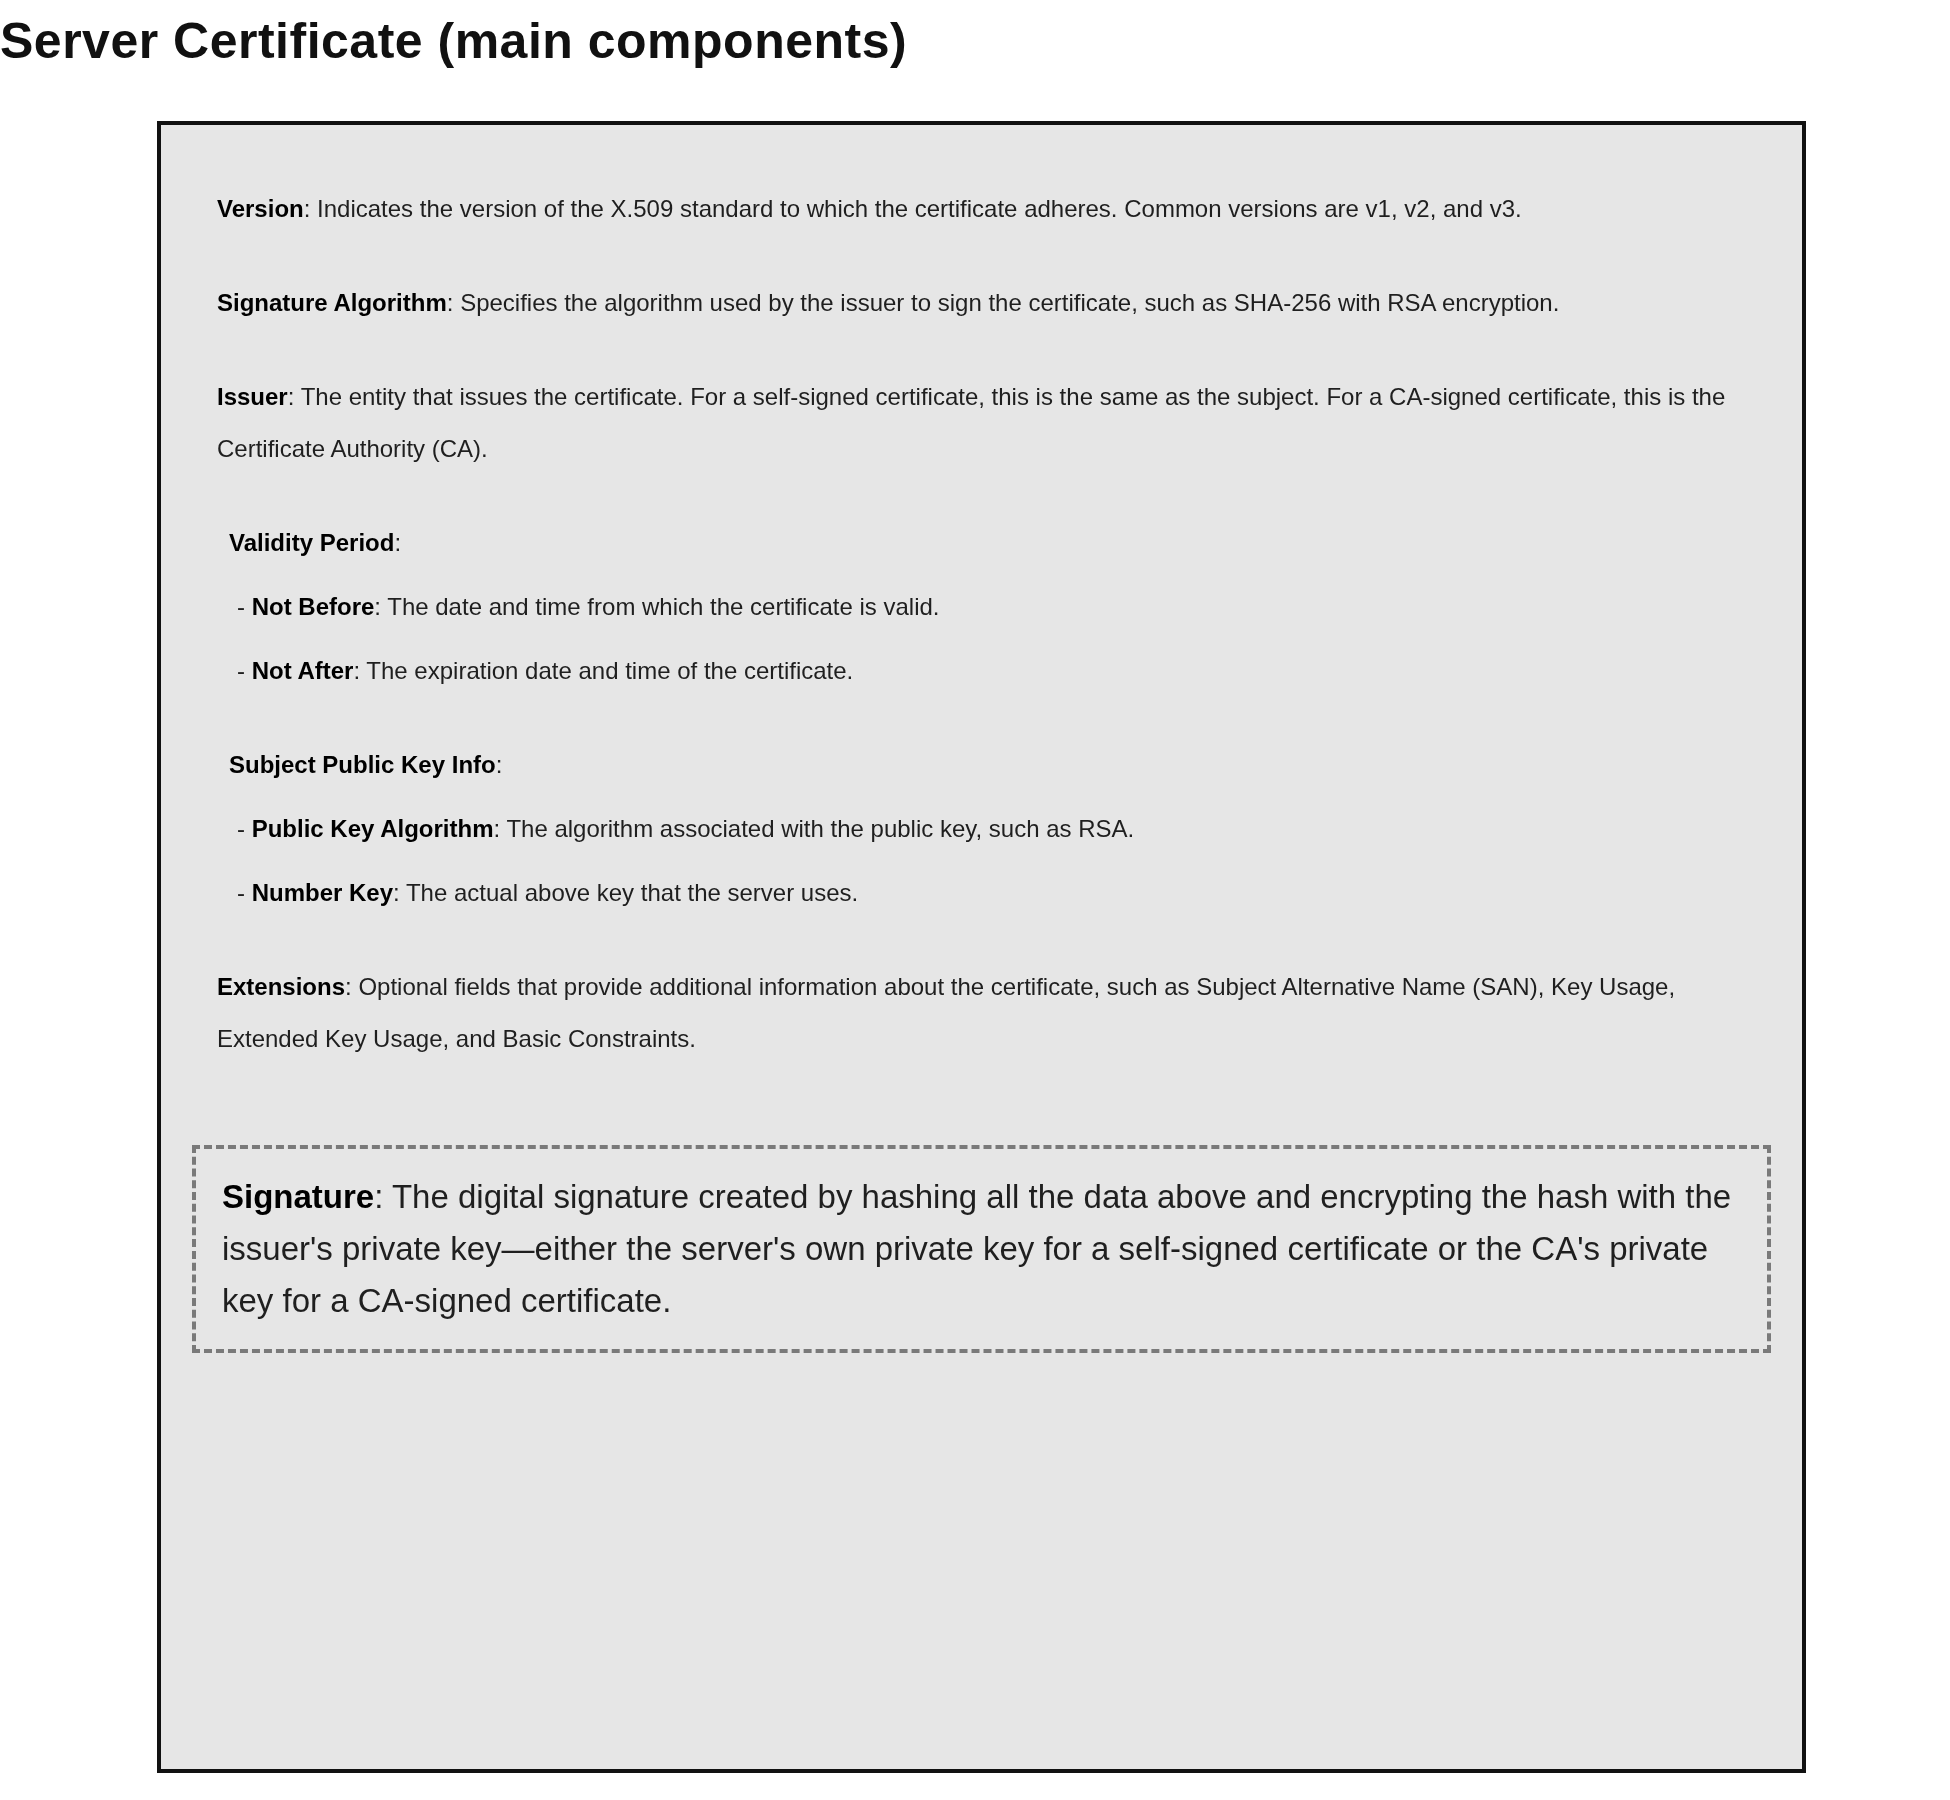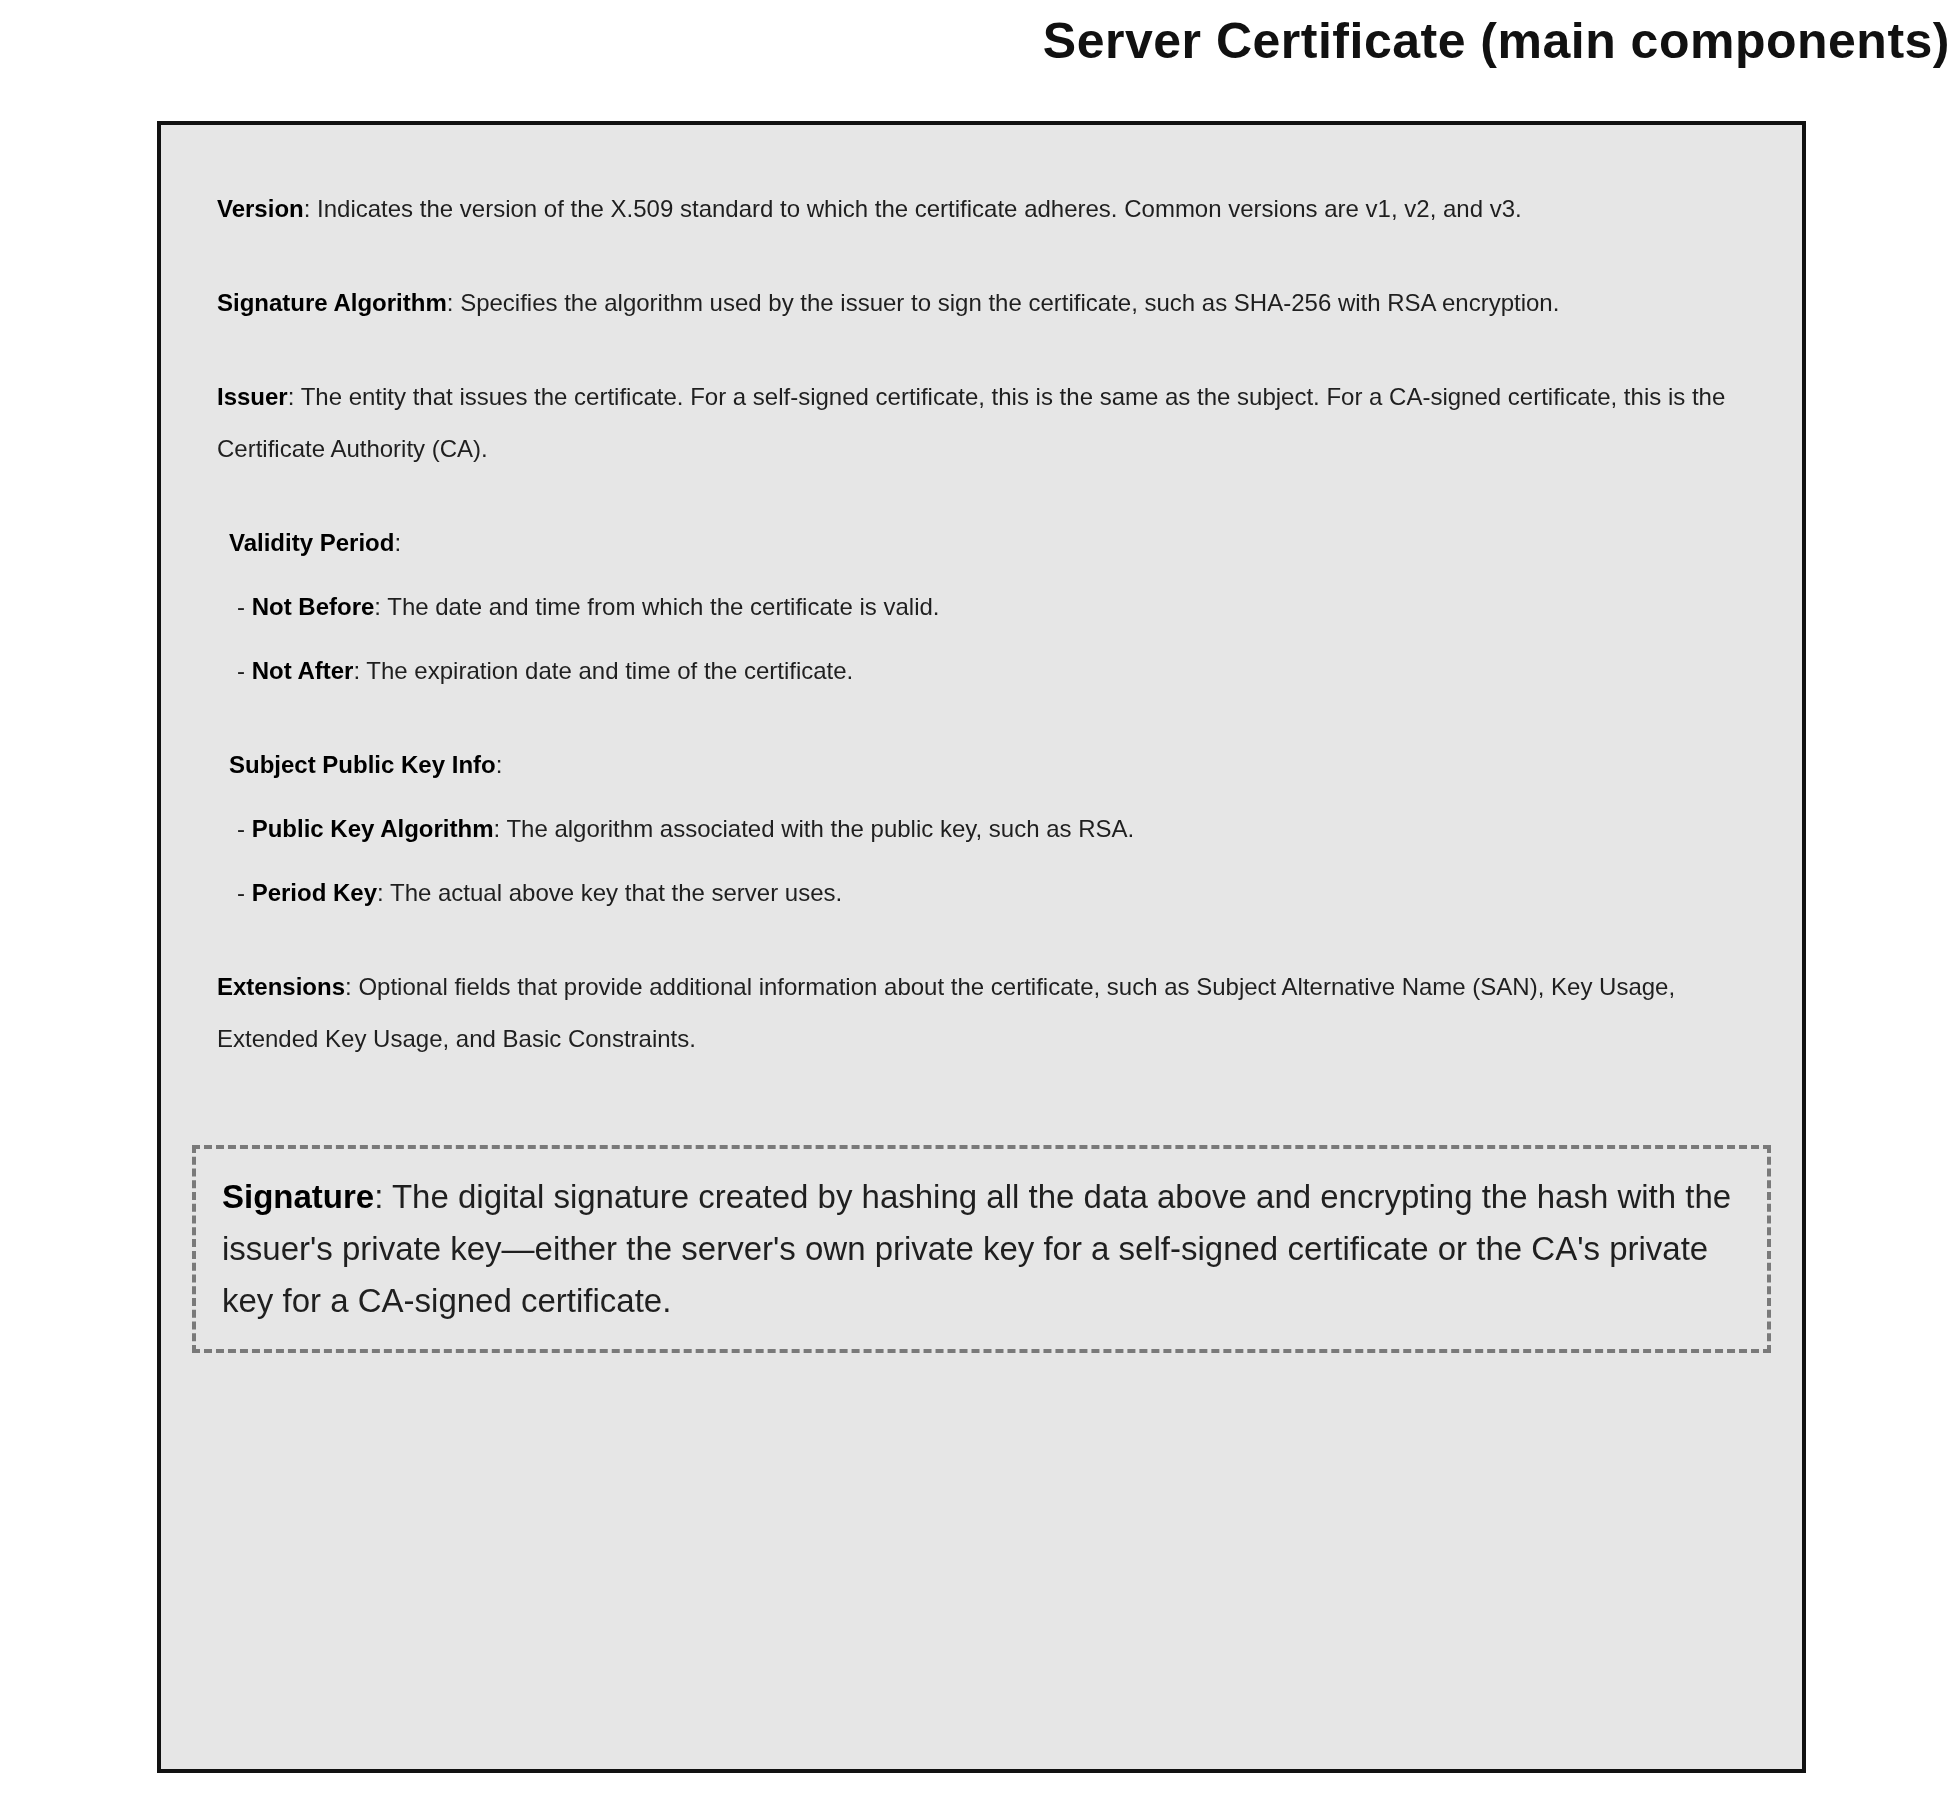--- a/index.html
+++ b/index.html
@@ -16,21 +16,21 @@
     width: 1950px;
     height: 1800px;
     background: var(--page_bg, #ffffff);
   }
   .title {
     position: absolute;
     top: 12px;
     left: 0;
     width: 100%;
     margin: 0;
-    text-align: right;
+    text-align: left;
     font-size: 50px;
     font-weight: 700;
     letter-spacing: 0.5px;
     color: var(--heading_text, #111111);
   }
   .panel {
     position: absolute;
     left: 157px;
     top: 121px;
     width: 1649px;
@@ -87,21 +87,21 @@
     <div class="sec group">
       <p><b>Validity Period</b><span>: </span></p>
       <p class="sub"><span>- </span><b>Not Before</b><span>: </span><span>The date and time from which the certificate is valid.</span></p>
       <p class="sub"><span>- </span><b>Not After</b><span>: </span><span>The expiration date and time of the certificate.</span></p>
     </div>
 
 
     <div class="sec group">
       <p><b>Subject Public Key Info</b><span>: </span></p>
       <p class="sub"><span>- </span><b>Public Key Algorithm</b><span>: </span><span>The algorithm associated with the public key, such as RSA.</span></p>
-      <p class="sub"><span>- </span><b>Period Key</b><span>: </span><span>The actual above key that the server uses.</span></p>
+      <p class="sub"><span>- </span><b>Number Key</b><span>: </span><span>The actual above key that the server uses.</span></p>
     </div>
 
     <p class="sec"><b>Extensions</b><span>: </span><span>Optional fields that provide additional information about the certificate, such as Subject Alternative Name (SAN), Key Usage, Extended Key Usage, and Basic Constraints.</span></p>
 
     <div class="sig-box">
       <p class="sig-text" style="margin:0"><b>Signature</b><span>: </span><span>The digital signature created by hashing all the data above and encrypting the hash with the issuer's private key—either the server's own private key for a self-signed certificate or the CA's private key for a CA-signed certificate.</span></p>
     </div>
 
   </div>
 </div>

